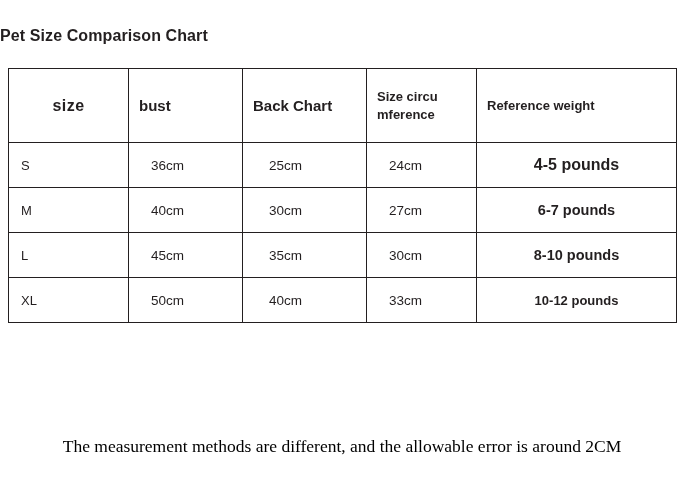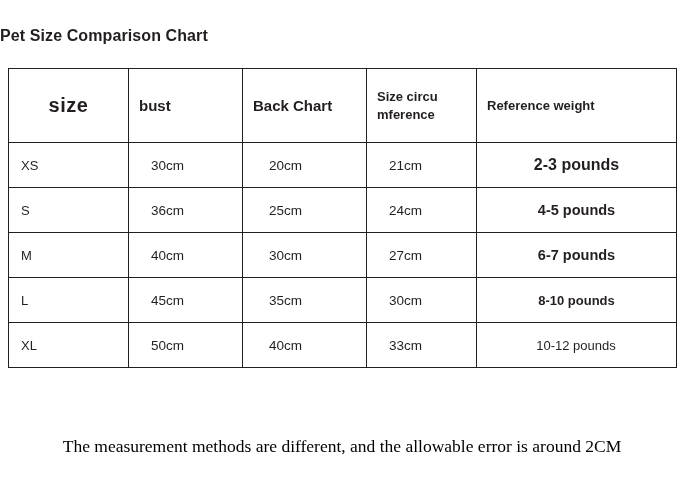--- a/index.html
+++ b/index.html
@@ -54,21 +54,21 @@
   col.c3 { width: 110px; }
   col.c4 { width: 200px; }
 
   thead tr { height: 74px; }
   thead th {
     font-size: 13.5px;
     font-weight: bold;
     text-align: center;
   }
   thead th.size-h {
-    font-size: 20px;
+    font-size: 16px;
     font-weight: bold;
     text-align: center;
     letter-spacing: 0.5px;
   }
   thead th.bust-h {
     font-size: 15px;
   }
   thead th.back-h {
     font-size: 15px;
   }
@@ -142,27 +142,20 @@
       <tr>
         <th class="size-h">size</th>
         <th class="bust-h">bust</th>
         <th class="back-h">Back Chart</th>
         <th class="neck-h">Size circu mference</th>
         <th class="weight-h">Reference weight</th>
       </tr>
     </thead>
     <tbody>
       <tr>
-        <td class="sz">XS</td>
-        <td class="num bust">30cm</td>
-        <td class="num back">20cm</td>
-        <td class="num neck">21cm</td>
-        <td class="weight">2-3 pounds</td>
-      </tr>
-      <tr>
         <td class="sz">S</td>
         <td class="num bust">36cm</td>
         <td class="num back">25cm</td>
         <td class="num neck">24cm</td>
         <td class="weight">4-5 pounds</td>
       </tr>
       <tr>
         <td class="sz">M</td>
         <td class="num bust">40cm</td>
         <td class="num back">30cm</td>

